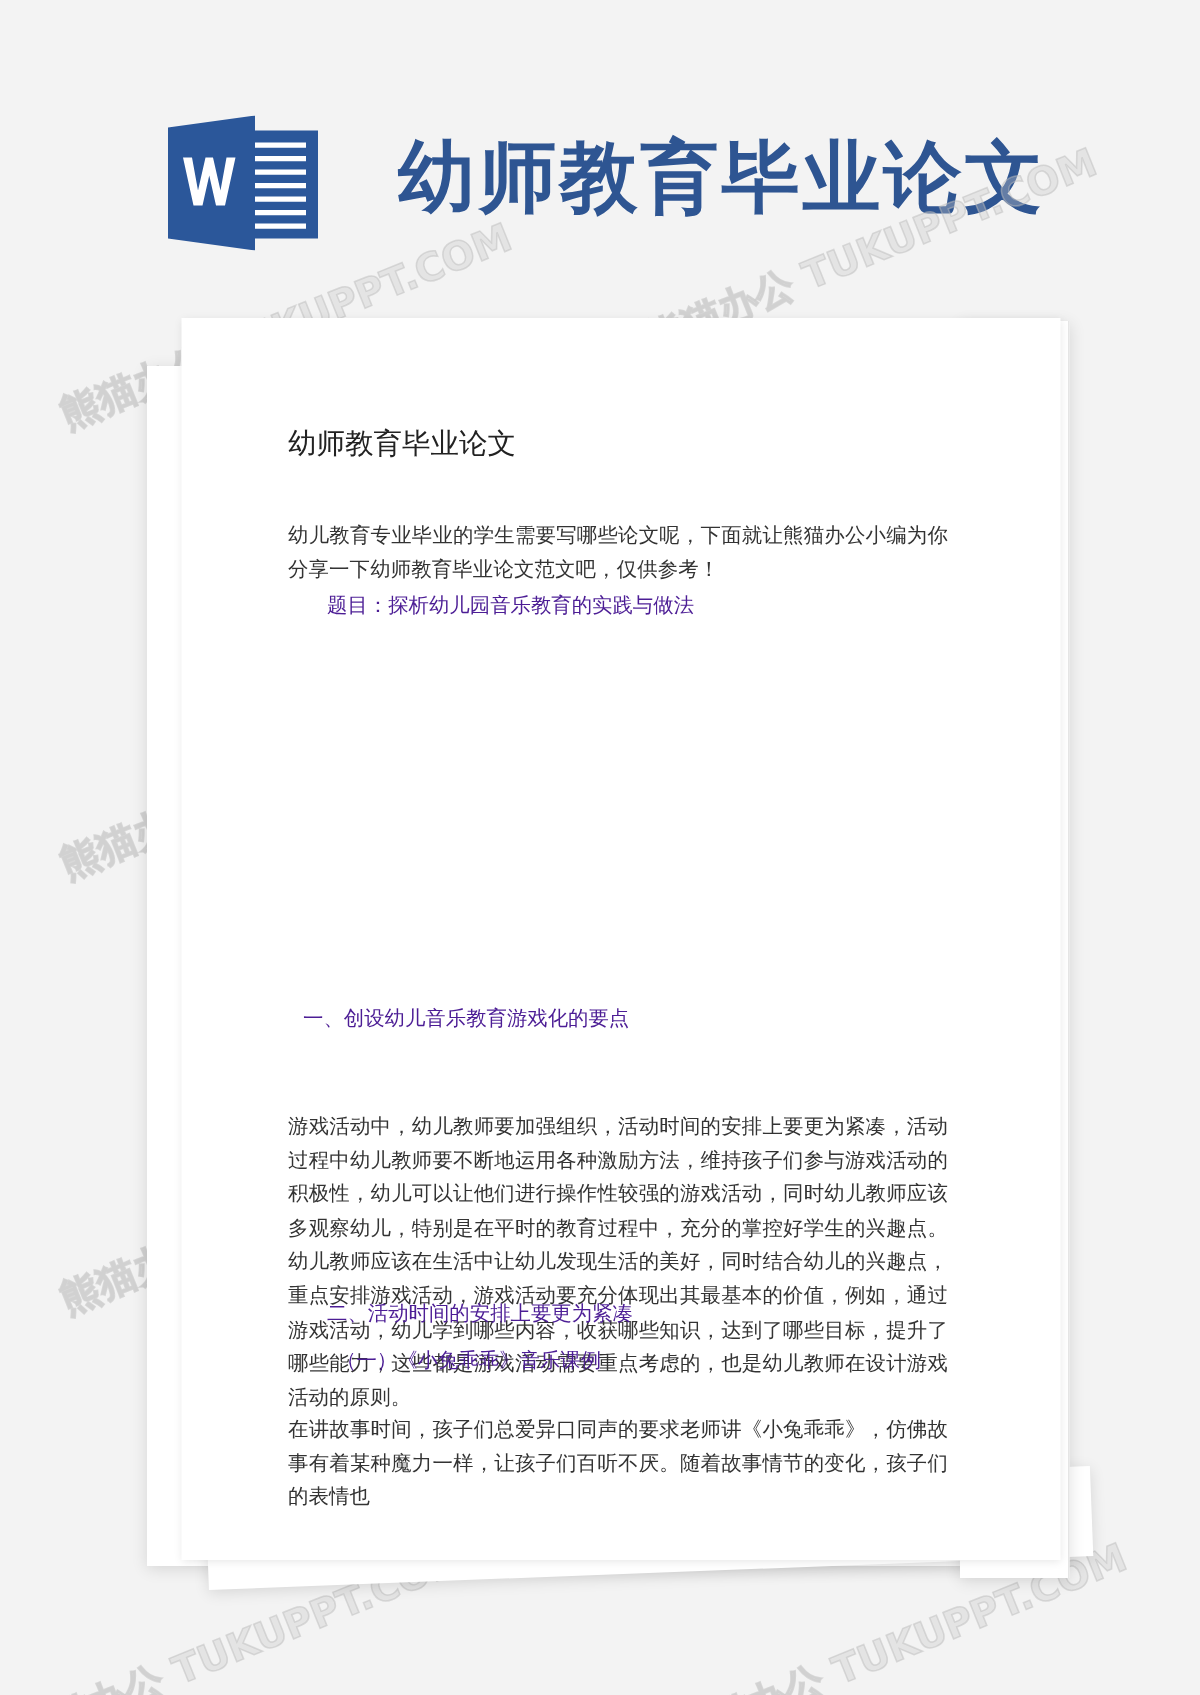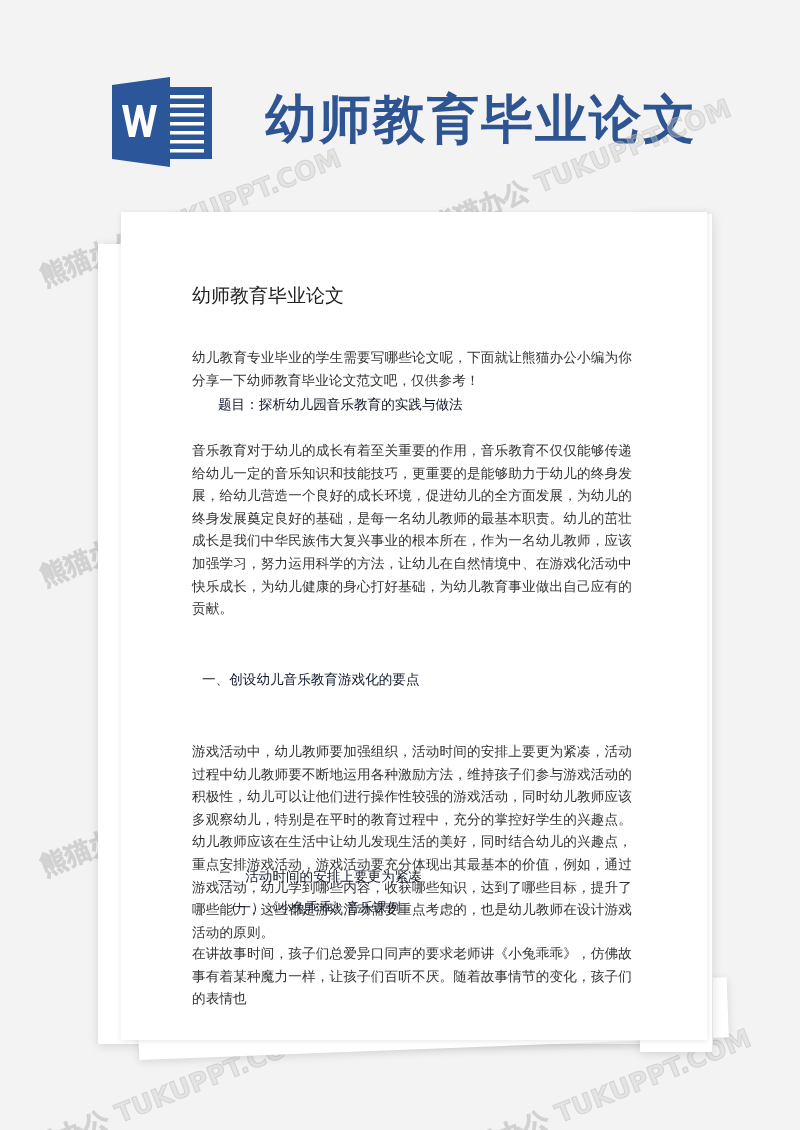--- a/index.html
+++ b/index.html
@@ -40,21 +40,21 @@
     position:absolute; left:71px; top:71px;
     font-size:19px; color:#222; font-family:"DejaVu Sans","Liberation Sans",sans-serif;
     white-space:nowrap;
   }
   .para {
     position:absolute; left:71px; width:440px;
     font-size:13.6px; line-height:22.6px; color:#333;
     text-align:justify; letter-spacing:0.1px;
   }
   .subhead {
-    position:absolute; font-size:13.6px; line-height:22px; color:#0f172a; white-space:nowrap;
+    position:absolute; font-size:13.6px; line-height:22px; color:#4c1d95; white-space:nowrap;
   }
 </style>
 </head>
 <body>
 
 <div class="header">
   <div class="word-icon">
     <svg width="100" height="90" viewBox="0 0 100 90">
       <rect x="42" y="10" width="58" height="72" fill="#2b579a"></rect>
       <g fill="#ffffff">
@@ -84,21 +84,20 @@
 <div class="sheet-back sheet-bottom"></div>
 <div class="sheet-back sheet-right"></div>
 
 <div class="page">
   <div class="doc-title">幼师教育毕业论文</div>
 
   <div class="para" style="top:134px;">幼儿教育专业毕业的学生需要写哪些论文呢，下面就让熊猫办公小编为你分享一下幼师教育毕业论文范文吧，仅供参考！</div>
 
   <div class="subhead" style="left:97px;top:181px;">题目：探析幼儿园音乐教育的实践与做法</div>
 
-  <div class="para" style="top:227px;">音乐教育对于幼儿的成长有着至关重要的作用，音乐教育不仅仅能够传递给幼儿一定的音乐知识和技能技巧，更重要的是能够助力于幼儿的终身发展，给幼儿营造一个良好的成长环境，促进幼儿的全方面发展，为幼儿的终身发展奠定良好的基础，是每一名幼儿教师的最基本职责。幼儿的茁壮成长是我们中华民族伟大复兴事业的根本所在，作为一名幼儿教师，应该加强学习，努力运用科学的方法，让幼儿在自然情境中、在游戏化活动中快乐成长，为幼儿健康的身心打好基础，为幼儿教育事业做出自己应有的贡献。</div>
 
 
   <div class="subhead" style="left:81px;top:456px;">一、创设幼儿音乐教育游戏化的要点</div>
 
   <div class="para" style="top:528px;">游戏活动中，幼儿教师要加强组织，活动时间的安排上要更为紧凑，活动过程中幼儿教师要不断地运用各种激励方法，维持孩子们参与游戏活动的积极性，幼儿可以让他们进行操作性较强的游戏活动，同时幼儿教师应该多观察幼儿，特别是在平时的教育过程中，充分的掌控好学生的兴趣点。幼儿教师应该在生活中让幼儿发现生活的美好，同时结合幼儿的兴趣点，重点安排游戏活动，游戏活动要充分体现出其最基本的价值，例如，通过游戏活动，幼儿学到哪些内容，收获哪些知识，达到了哪些目标，提升了哪些能力，这些都是游戏活动需要重点考虑的，也是幼儿教师在设计游戏活动的原则。</div>
 
   <div class="subhead" style="left:97px;top:653px;">二、活动时间的安排上要更为紧凑</div>
 
   <div class="subhead" style="left:103px;top:684px;">（一）《小兔乖乖》音乐课例</div>
 

